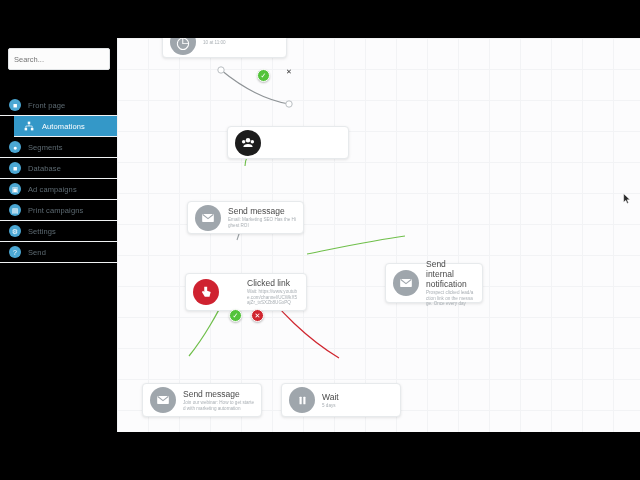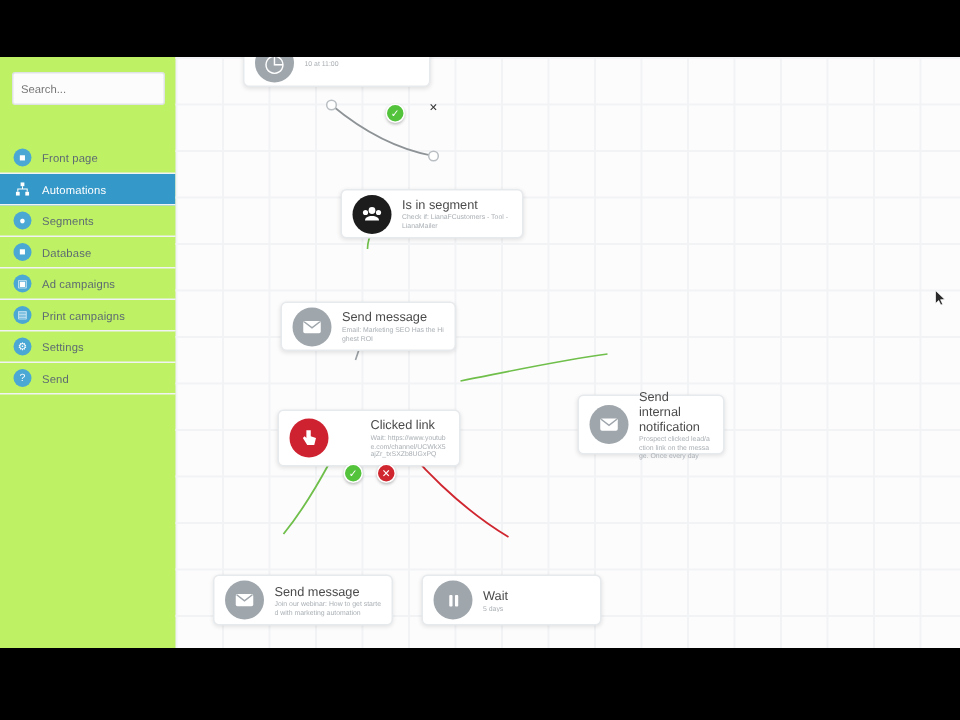--- a/index.html
+++ b/index.html
@@ -7,32 +7,32 @@
        font-family:"Liberation Sans","DejaVu Sans",sans-serif;}
 
   #frame{position:relative;width:640px;height:480px;background:#000;overflow:hidden;}
 
   
   #app{position:absolute;left:0;top:38px;width:640px;height:394px;
        background:#fbfbfc;overflow:hidden;}
 
   
   #sidebar{position:absolute;left:0;top:0;width:117px;height:394px;
-           background:#bef264;border-right:3px solid #84cc16;}
+           background:#000000;border-right:3px solid #84cc16;}
   .search-wrap{position:absolute;left:8px;top:10px;width:100px;height:20px;
                display:flex;border:1px solid #e0e3e5;border-radius:2px;
                background:#fcfcfc;overflow:hidden;}
   .search-input{flex:1;border:0;outline:0;background:transparent;
                 font-size:7.5px;color:#9aa0a6;padding:0 5px;
                 font-family:"Liberation Sans",sans-serif;}
 
   .nav{position:absolute;left:0;top:57px;width:117px;}
   .nav-item{display:flex;align-items:center;height:21px;padding-left:9px;
             border-bottom:1px solid #f0f2f3;box-sizing:border-box;}
-  .nav-item.active{background:#3498c8;}
+  .nav-item.active{background:#3498c8;margin-left:14px;}
   .nav-ic{width:12px;height:12px;border-radius:50%;background:#4ba7d3;
           flex:0 0 auto;margin-right:7px;display:flex;align-items:center;
           justify-content:center;color:#fff;font-size:7px;line-height:1;}
   .nav-item.active .nav-ic{background:transparent;border-radius:2px;}
   .nav-tx{font-size:7.5px;color:#5d6a72;letter-spacing:.1px;}
   .nav-item.active .nav-tx{color:#fff;}
 
   
   #canvas{position:absolute;left:117px;top:0;width:523px;height:394px;
           background:#fcfcfd;
@@ -140,24 +140,20 @@
 
       <div class="card" style="left:110px;top:88px;width:122px;height:33px;">
         <div class="c-ic dark">
           <svg width="16" height="16" viewBox="0 0 24 24" fill="#fff">
               <circle cx="12" cy="8" r="3.4"></circle>
               <circle cx="5.5" cy="10" r="2.6"></circle>
               <circle cx="18.5" cy="10" r="2.6"></circle>
               <path d="M5 18c0-3 3-4.6 7-4.6S19 15 19 18z"></path>
             </svg>
         </div>
-        <div style="overflow:hidden;">
-          <div class="c-tt">Is in segment</div>
-          <div class="c-sb">Check if: LianaFCustomers - Tool - LianaMailer</div>
-        </div>
       </div>
       <div class="badge ok" style="left:140px;top:31px;">✓</div>
       <span class="xmark" style="left:169px;top:30px;">✕</span>
 
       <div class="card" style="left:70px;top:163px;width:117px;height:33px;">
         <div class="c-ic grey">
           <svg width="14" height="14" viewBox="0 0 24 24" fill="#fff">
               <rect x="2" y="5" width="20" height="14" rx="2"></rect>
               <path d="M3 6l9 7 9-7" stroke="#9fa6ac" stroke-width="1.8" fill="none"></path>
             </svg>

